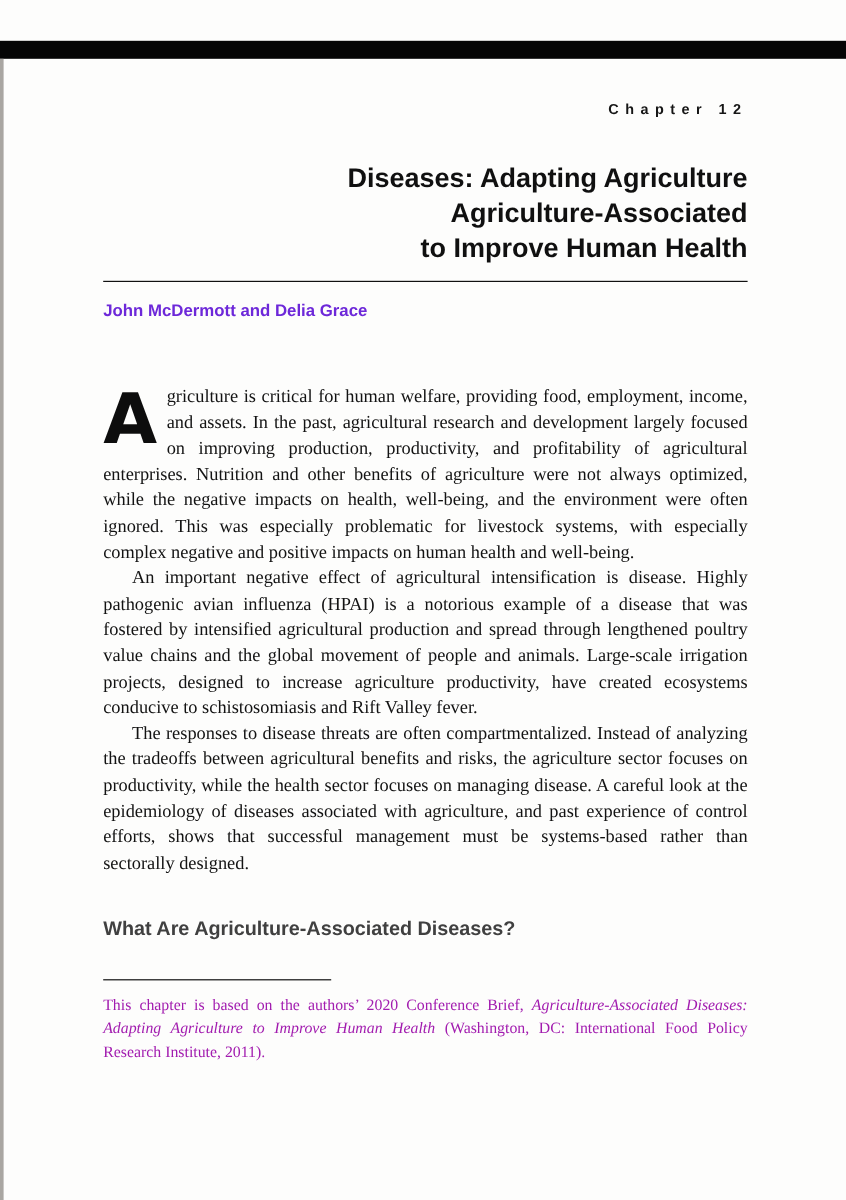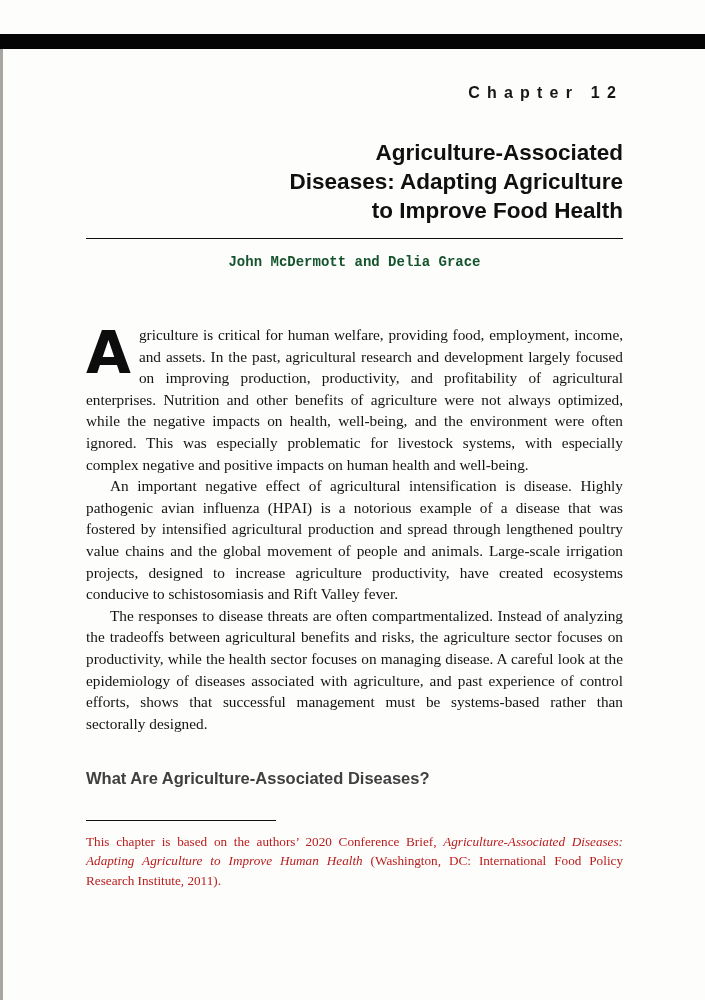--- a/index.html
+++ b/index.html
@@ -33,46 +33,46 @@
   }
   .content {
     position: absolute;
     left: 86px;
     top: 84px;
     width: 537px;
   }
   .chapter-label {
     font-family: "Liberation Sans", sans-serif;
     font-weight: bold;
-    font-size: 16px;
+    font-size: 12px;
     letter-spacing: 0.45em;
     text-align: right;
     color: #161616;
   }
   .title {
     margin-top: 36px;
     font-family: "Liberation Sans", sans-serif;
     font-weight: bold;
     font-size: 22.5px;
     line-height: 29px;
     text-align: right;
     color: #101010;
   }
   .title-rule {
     margin-top: 13px;
     border: 0;
     border-top: 1.6px solid #111;
   }
   .authors {
     margin-top: 15px;
-    font-family: Liberation Mono, monospace;
+    font-family: Liberation Sans, sans-serif;
     font-weight: bold;
     font-size: 14px;
-    text-align: center;
-    color: #14532d;
+    text-align: left;
+    color: #6d28d9;
   }
   .body-text {
     margin-top: 54px;
     font-family: "Liberation Serif", serif;
     font-size: 15.3px;
     line-height: 21.6px;
     text-align: justify;
     color: #131313;
   }
   .body-text p {
@@ -107,42 +107,42 @@
     width: 190px;
     margin: 0 0 11px 0;
     border: 0;
     border-top: 1.3px solid #111;
   }
   .footnote-text {
     font-family: "Liberation Serif", serif;
     font-size: 13.2px;
     line-height: 19.5px;
     text-align: justify;
-    color: #b91c1c;
+    color: #a21caf;
   }
   .footnote-text .italic {
     font-style: italic;
   }
 </style>
 </head>
 <body>
 
 <div class="page">
 
   <div class="scan-topbar"></div>
   <div class="scan-leftstrip"></div>
 
   <div class="content">
 
     <div class="chapter-label">Chapter 12</div>
 
     <div class="title">
+      <div>Diseases: Adapting Agriculture</div>
       <div>Agriculture-Associated</div>
-      <div>Diseases: Adapting Agriculture</div>
-      <div>to Improve Food Health</div>
+      <div>to Improve Human Health</div>
     </div>
 
     <hr class="title-rule">
 
     <div class="authors">John McDermott and Delia Grace</div>
 
     <div class="body-text">
 
       <p>
         <span class="dropcap">A</span><span>griculture is critical for human welfare, providing food, employment, income, and assets. In the past, agricultural research and development largely focused on improving production, productivity, and profitability of agricultural enterprises. Nutrition and other benefits of agriculture were not always optimized, while the negative impacts on health, well-being, and the environment were often ignored. This was especially problematic for livestock systems, with especially complex negative and positive impacts on human health and well-being.</span>

